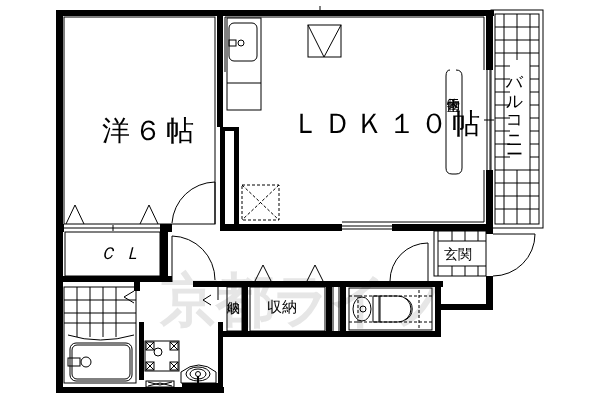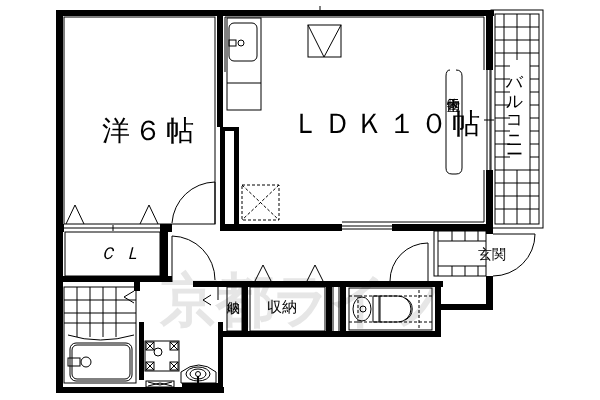--- a/index.html
+++ b/index.html
@@ -222,15 +222,15 @@
     <polyline points="148,382 160,385 172,382"></polyline>
     <polyline points="148,386 160,383 172,386"></polyline>
   </g>
 </svg>
 
 <div class="lbl big" style="left:102px;top:117px;">洋６帖</div>
 <div class="lbl big" style="left:272px;top:110px;margin-left:20px;">ＬＤＫ１０帖</div>
 <div class="lbl mid" style="left:99px;top:245px;letter-spacing:8px;font-style:italic;">ＣＬ</div>
 <div class="lbl mid vert" style="left:506px;top:63px;letter-spacing:1px;">バルコニー</div>
 <div class="lbl sm vert" style="left:447px;top:88px;">室内物干</div>
-<div class="lbl sm" style="left:444px;top:247px;font-size:14px;margin-left:34px;">玄関</div>
+<div class="lbl sm" style="left:444px;top:247px;font-size:14px;">玄関</div>
 <div class="lbl sm vert" style="left:227px;top:291px;">収納</div>
 <div class="lbl mid" style="left:267px;top:300px;font-size:15px;text-align:center;">収納</div>
 
 </body></html>

